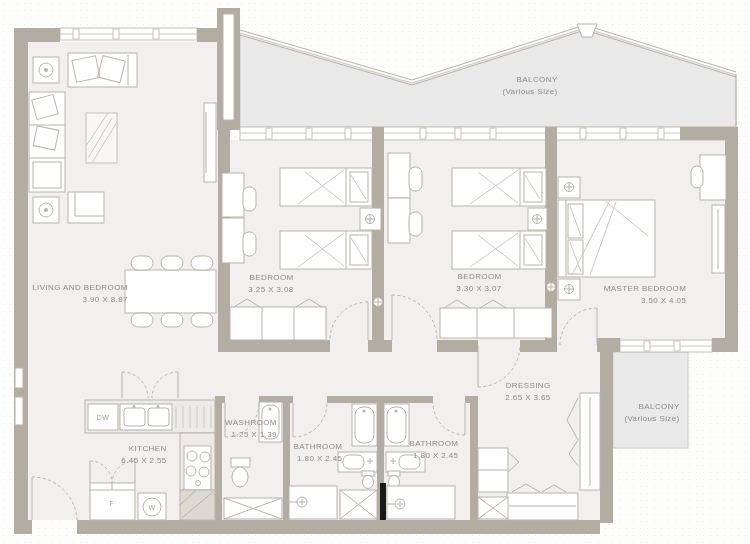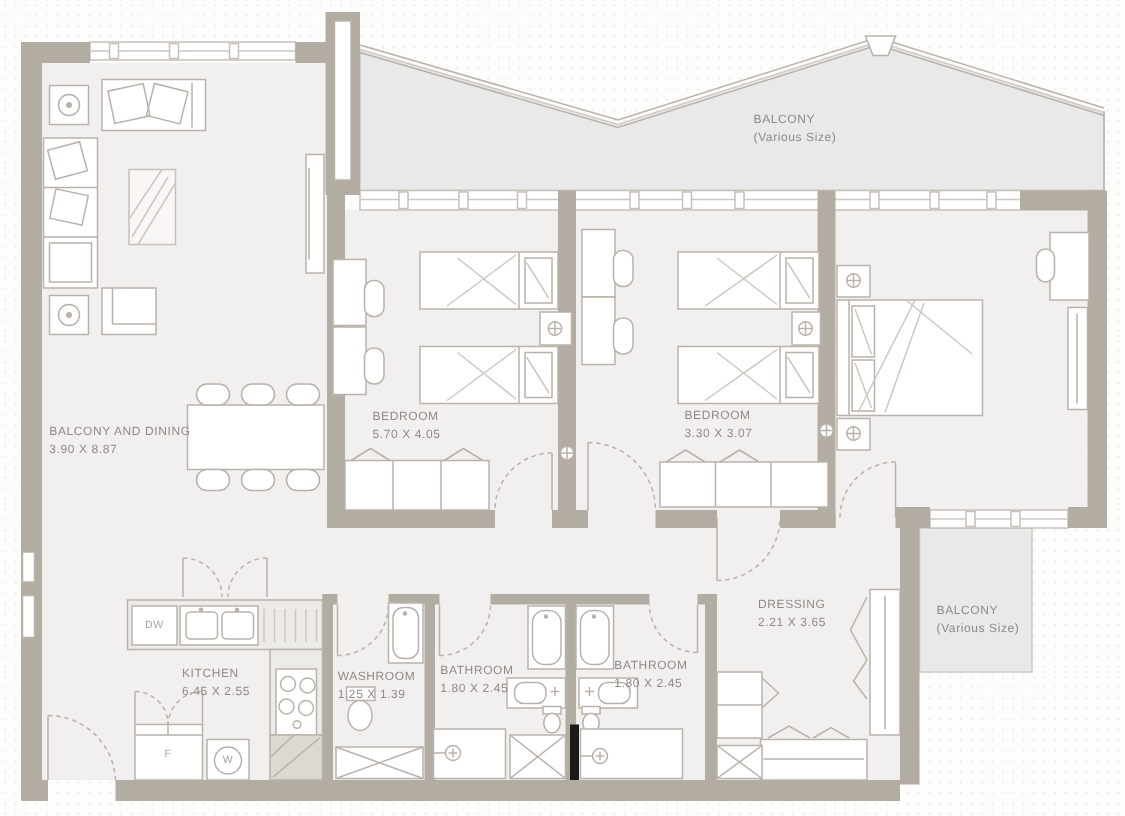--- a/index.html
+++ b/index.html
@@ -5,21 +5,21 @@
   html,body{margin:0;padding:0;background:#fff;}
   .plan{
     position:relative;width:750px;height:544px;overflow:hidden;
     background-color:#fdfdfc;
     background-image:radial-gradient(circle,#eceae6 0.6px,transparent 0.8px);
     background-size:7px 7px;
     font-family:"Liberation Sans",sans-serif;
   }
   .plan svg{position:absolute;left:0;top:0;}
   .room-label{
-    position:absolute;transform:translateX(-50%);text-align:left;
+    position:absolute;transform:translateX(-50%);text-align:right;
     color:#8f8a84;font-size:8px;line-height:12px;letter-spacing:0.4px;white-space:nowrap;
   }
   .fx-label{
     position:absolute;transform:translate(-50%,-50%);
     color:#aaa39b;font-size:7px;letter-spacing:0.5px;white-space:nowrap;
   }
   
   .w{fill:#b3aca3;stroke:none}
   .fl{fill:#f1f0ee;stroke:none}
   .bal{fill:#e9e9ea;stroke:#cfc9c2;stroke-width:1}
@@ -363,54 +363,58 @@
     <circle class="fw" cx="378" cy="302" r="4.5"></circle>
     <line class="ln" x1="373.5" y1="302" x2="382.5" y2="302"></line>
     <line class="ln" x1="378" y1="297.5" x2="378" y2="306.5"></line>
     <circle class="fw" cx="551" cy="287" r="4.5"></circle>
     <line class="ln" x1="546.5" y1="287" x2="555.5" y2="287"></line>
     <line class="ln" x1="551" y1="282.5" x2="551" y2="291.5"></line>
   </g>
 </svg>
 
   <div class="room-label" style="left:80px;top:282px">
-    <div>BALCONY AND DINING</div>
+    <div>LIVING AND BEDROOM</div>
     <div>3.90 X 8.87</div>
   </div>
   <div class="room-label" style="left:530px;top:74px">
     <div>BALCONY</div>
     <div>(Various Size)</div>
   </div>
   <div class="room-label" style="left:271px;top:272px">
     <div>BEDROOM</div>
-    <div>5.70 X 4.05</div>
+    <div>3.25 X 3.08</div>
   </div>
   <div class="room-label" style="left:479px;top:271px">
     <div>BEDROOM</div>
     <div>3.30 X 3.07</div>
   </div>
+  <div class="room-label" style="left:645px;top:283px">
+    <div>MASTER BEDROOM</div>
+    <div>3.50 X 4.05</div>
+  </div>
   <div class="room-label" style="left:144px;top:443px">
     <div>KITCHEN</div>
     <div>6.45 X 2.55</div>
   </div>
-  <div class="room-label" style="left:251px;top:445px">
+  <div class="room-label" style="left:251px;top:417px">
     <div>WASHROOM</div>
     <div>1.25 X 1.39</div>
   </div>
   <div class="room-label" style="left:318px;top:441px">
     <div>BATHROOM</div>
     <div>1.80 X 2.45</div>
   </div>
   <div class="room-label" style="left:434px;top:438px">
     <div>BATHROOM</div>
     <div>1.80 X 2.45</div>
   </div>
-  <div class="room-label" style="left:528px;top:397px">
+  <div class="room-label" style="left:528px;top:380px">
     <div>DRESSING</div>
-    <div>2.21 X 3.65</div>
+    <div>2.65 X 3.65</div>
   </div>
   <div class="room-label" style="left:652px;top:401px">
     <div>BALCONY</div>
     <div>(Various Size)</div>
   </div>
 
   <div class="fx-label" style="left:103px;top:417px">DW</div>
   <div class="fx-label" style="left:112px;top:503px">F</div>
   <div class="fx-label" style="left:152px;top:507px">W</div>
 </div>

